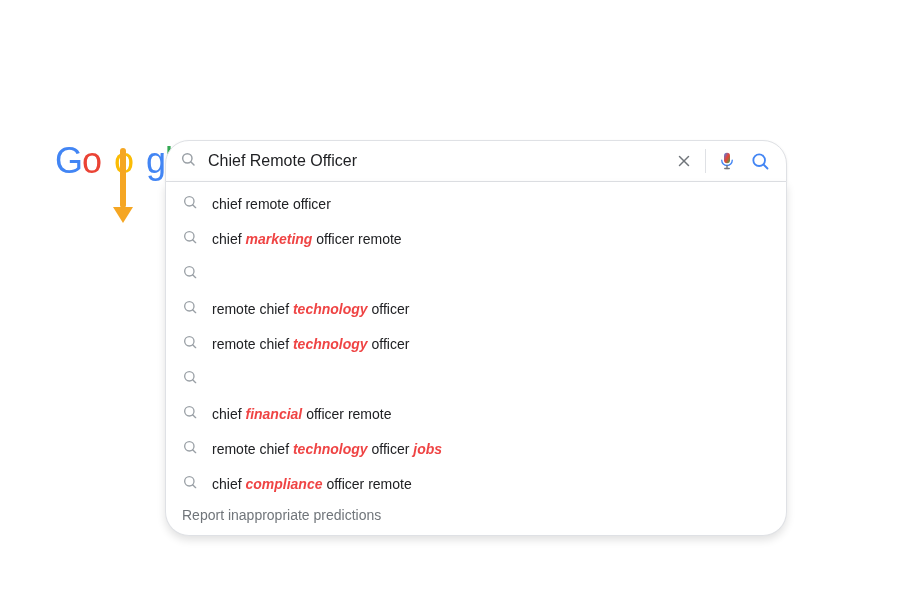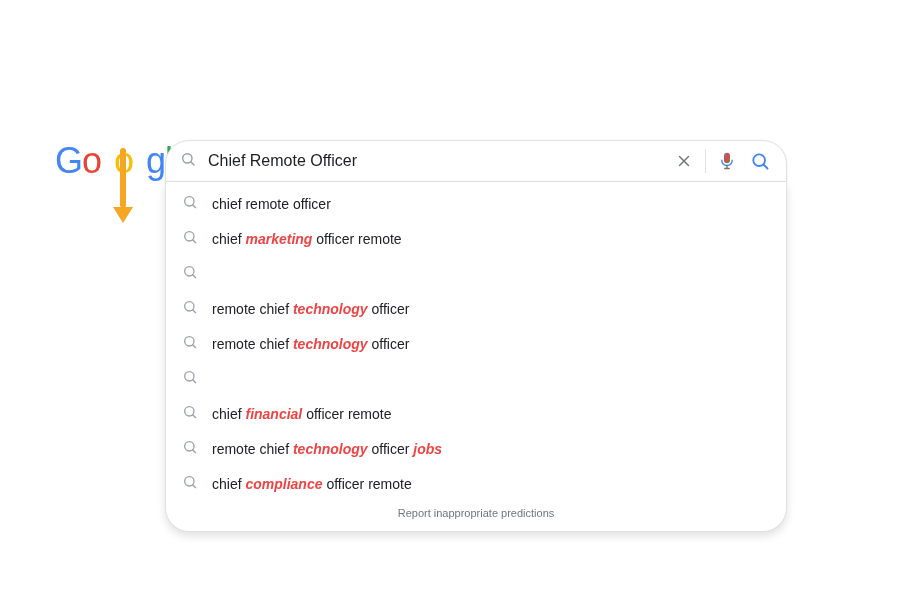--- a/index.html
+++ b/index.html
@@ -152,23 +152,23 @@
       color: #202124;
     }
 
     .dropdown-text b {
       font-weight: 700;
       color: #ef4444;
       font-style: italic;
     }
 
     .report-link {
-      text-align: center;
+      text-align: left;
       padding: 6px 16px 8px;
-      font-size: 11px;
+      font-size: 14px;
       color: #70757a;
     }
 
     
     .search-wrapper {
       position: absolute;
       top: 140px;
       left: 165px;
     }
 

